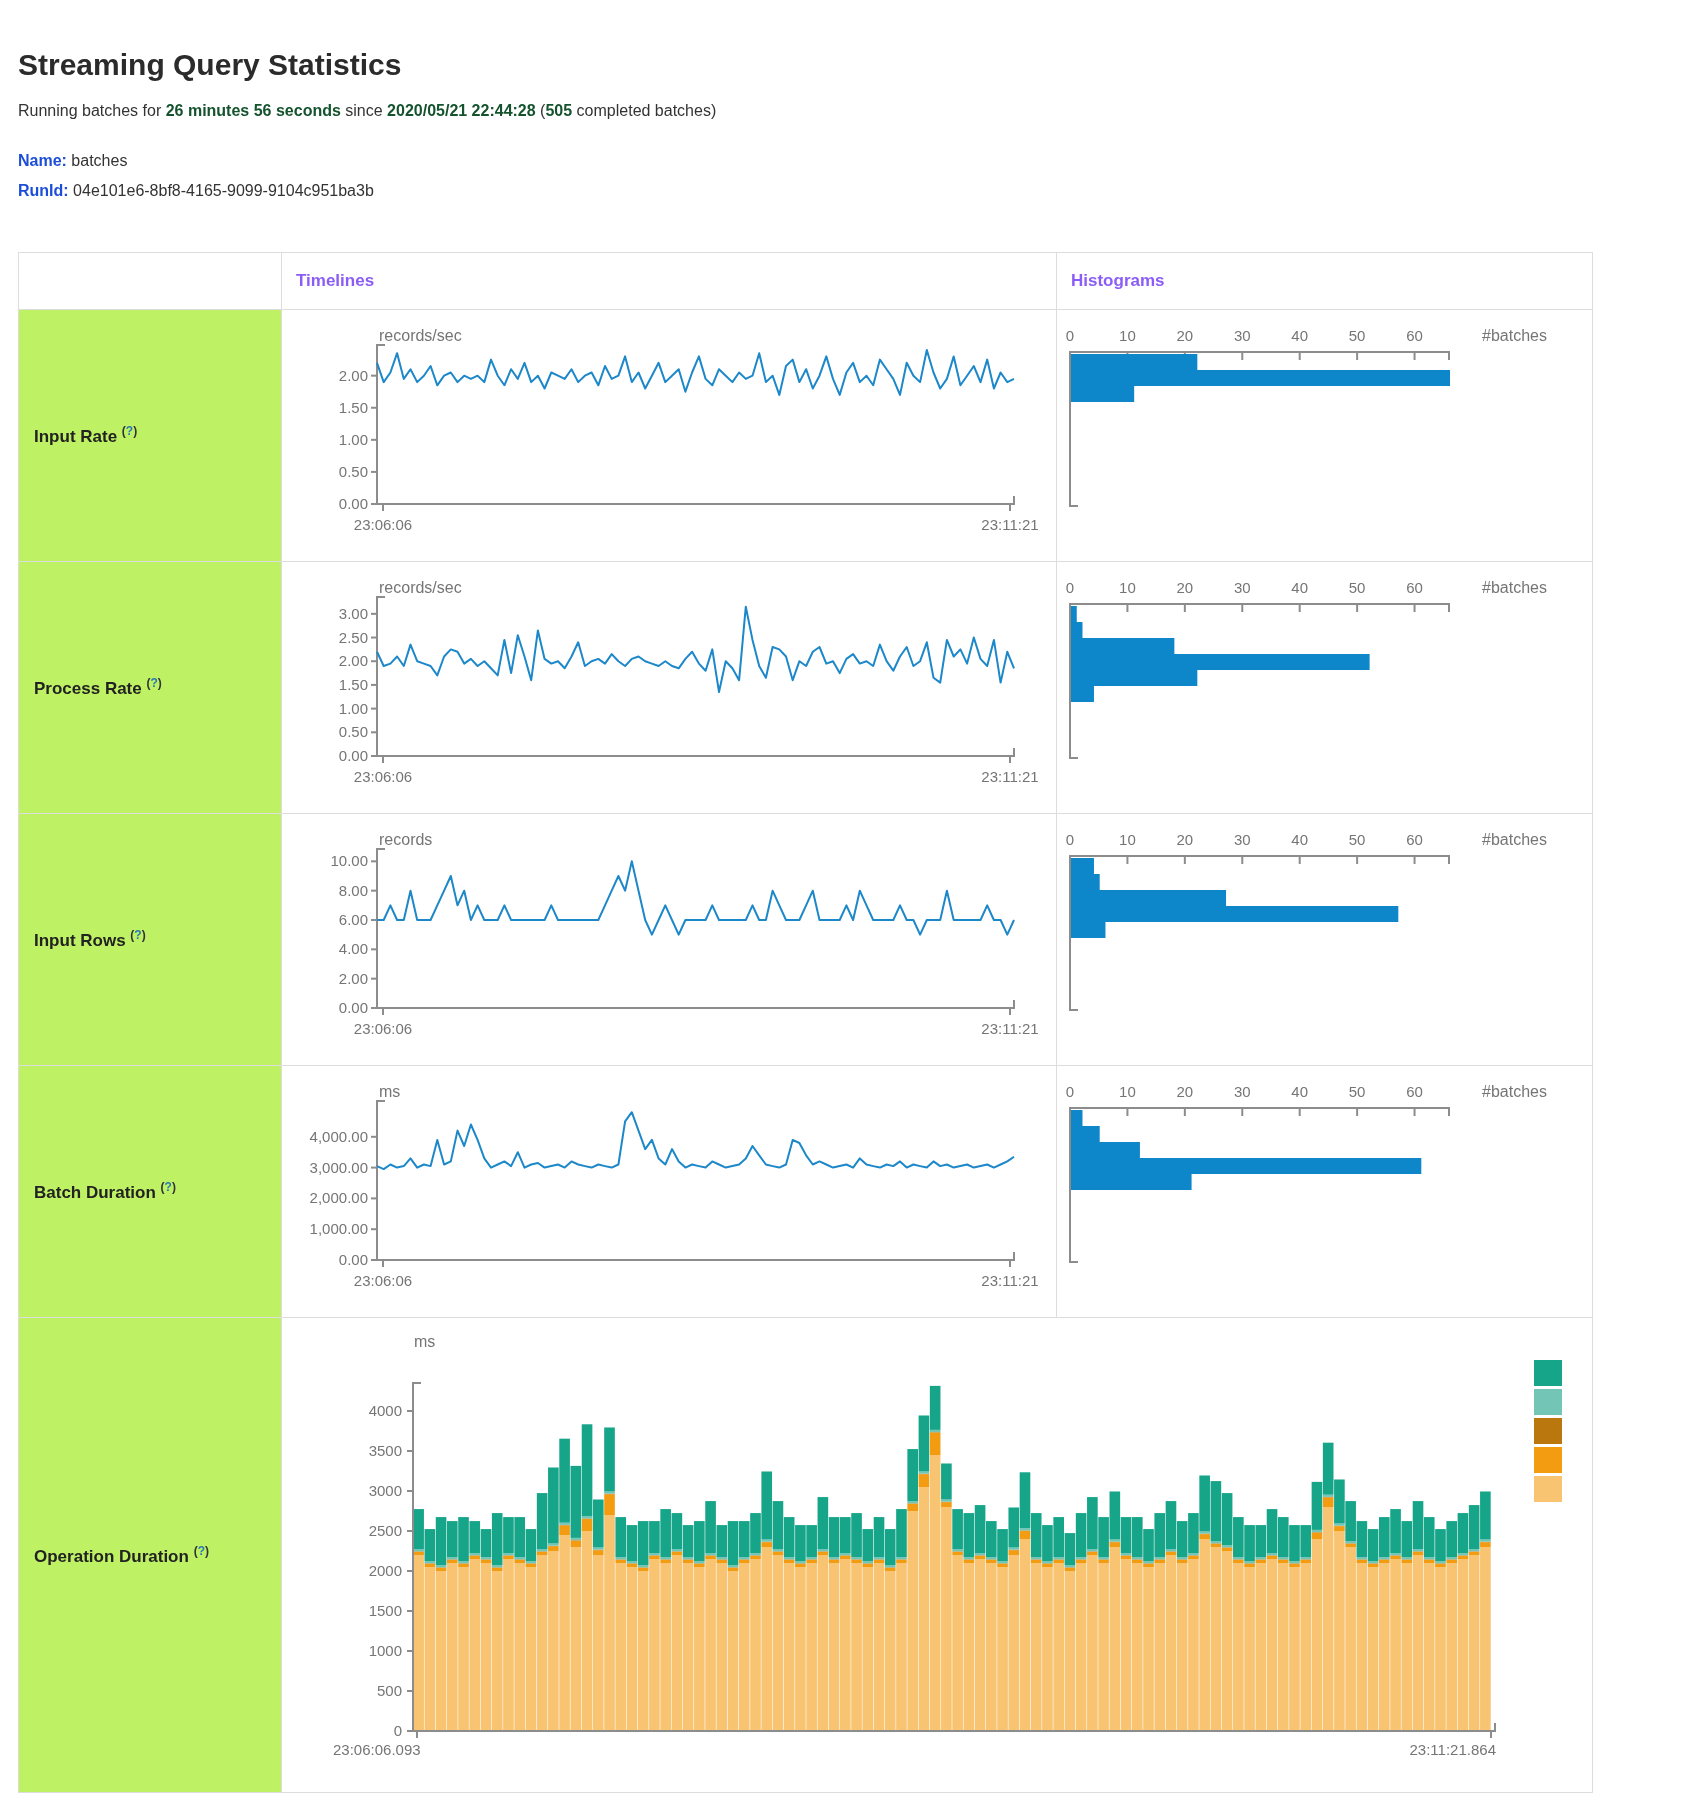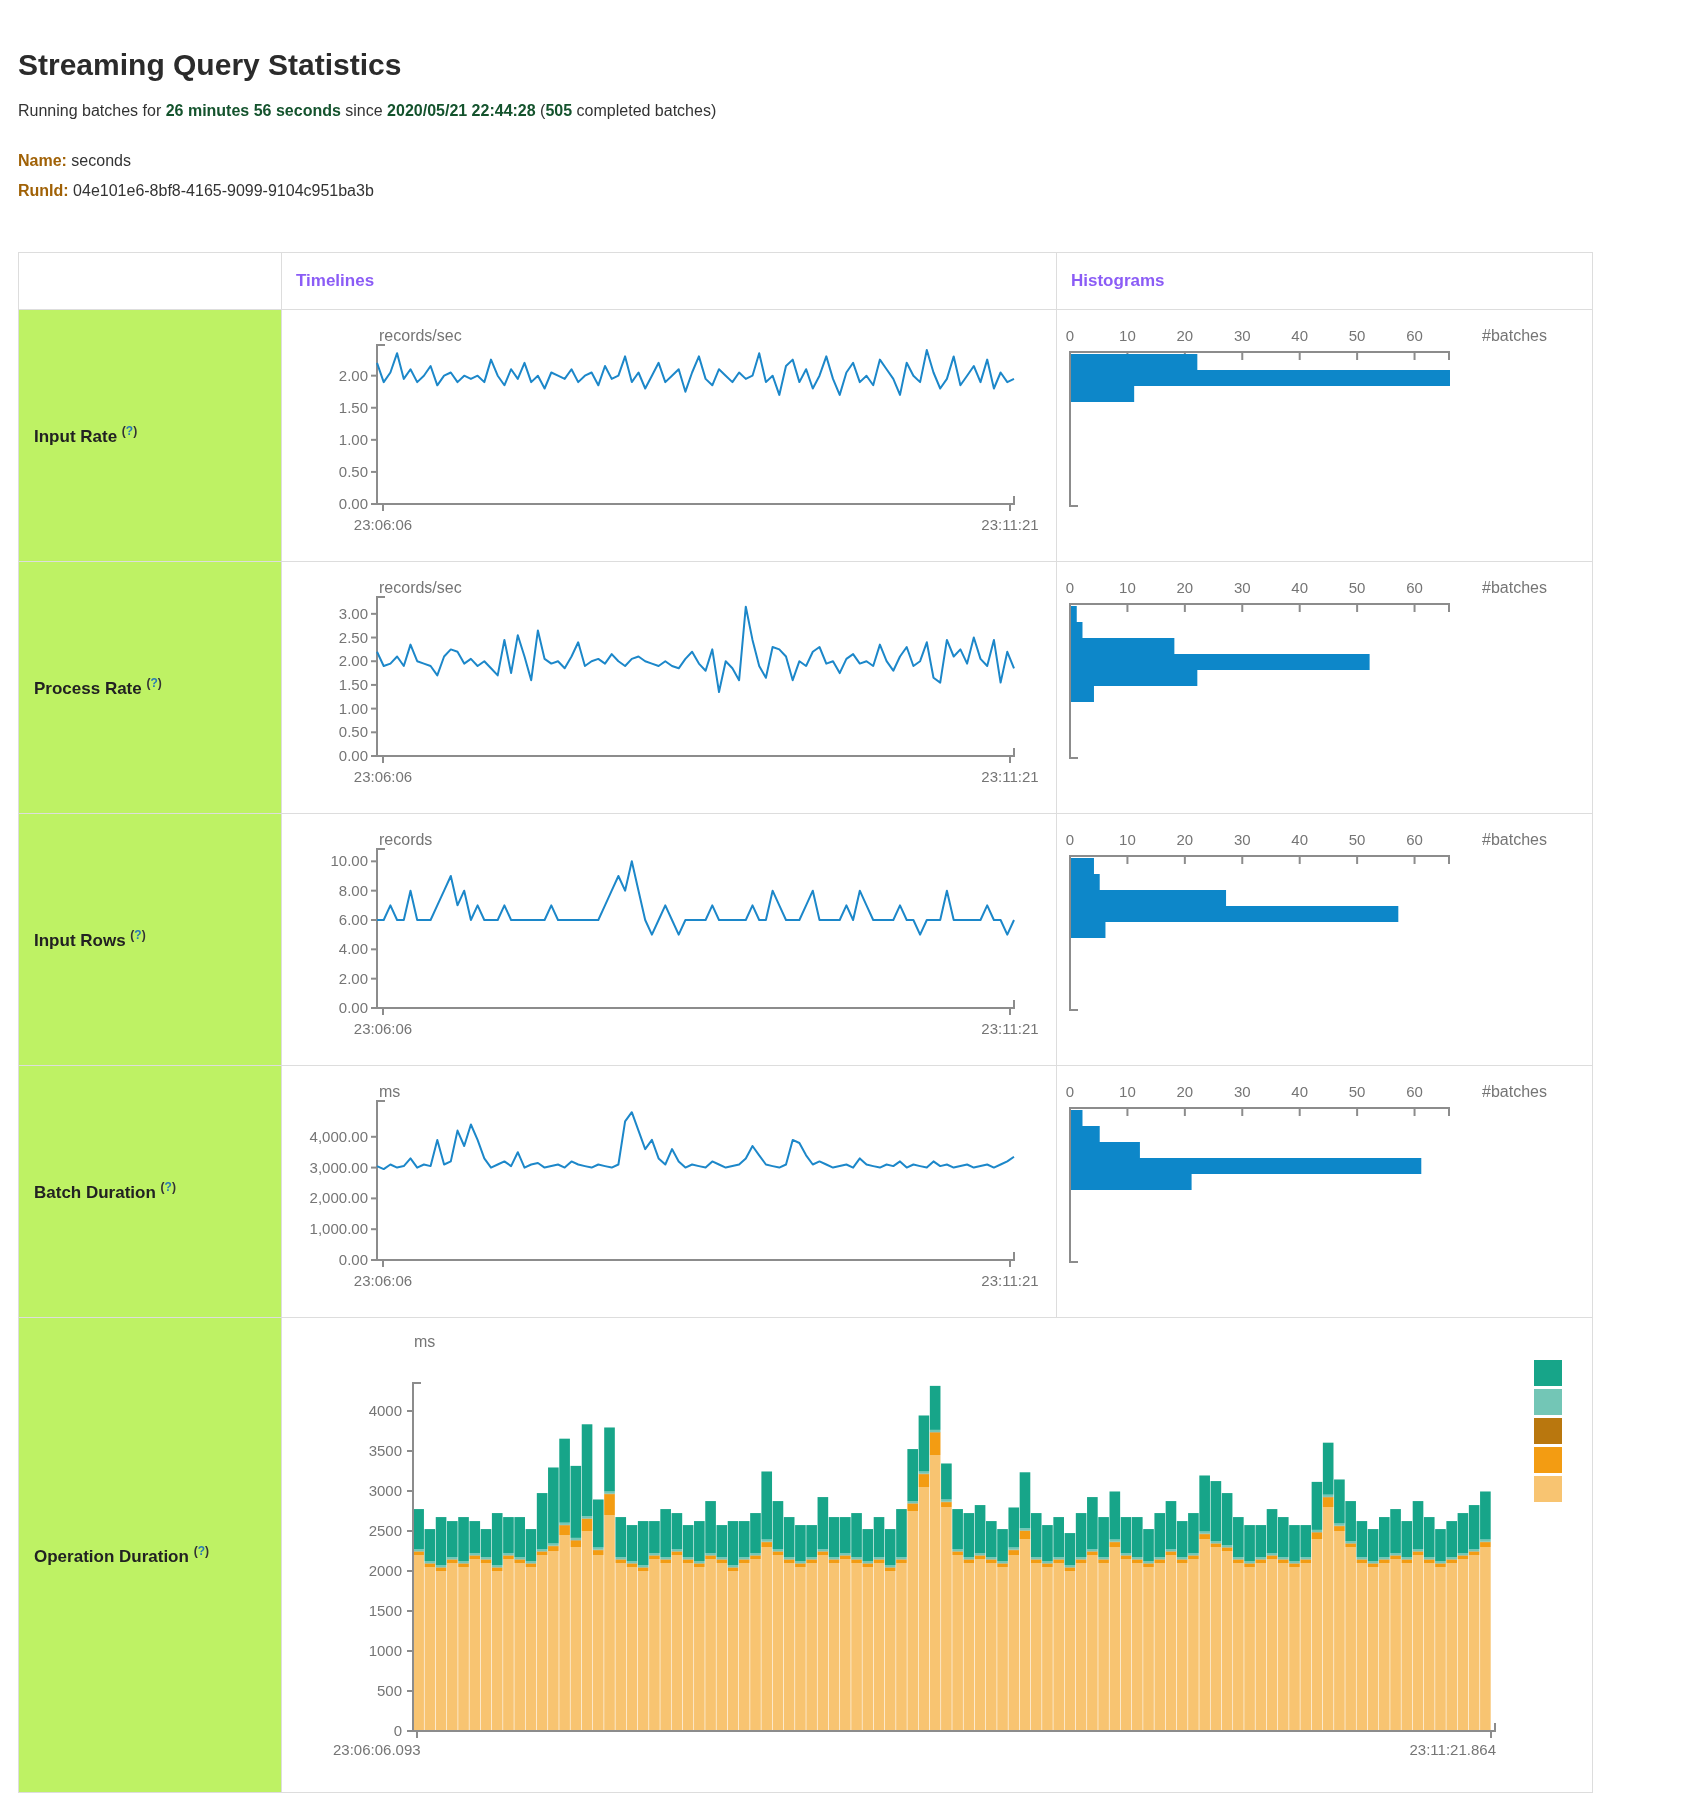--- a/index.html
+++ b/index.html
@@ -2,21 +2,21 @@
 <html><head>
 <meta charset="utf-8">
 <style>
   html,body{margin:0;padding:0;background:#fff;}
   body{width:1693px;font-family:"Liberation Sans",sans-serif;color:#333;}
   .page{padding:14px 0 20px 18px;margin-top:28px;}
   h1{font-size:30px;margin:6px 0 20px 0;color:#2b2b2b;font-weight:bold;}
   .subtitle{font-size:16px;margin:0;color:#333;}
   .subtitle b{color:#14532d;}
   .info{margin-top:26px;font-size:16px;line-height:30px;}
-  .info b{color:#a16207;}
+  .info b{color:#1d4ed8;}
   table.stats{border-collapse:collapse;table-layout:fixed;margin-top:46px;}
   table.stats th, table.stats td{border:1px solid #ddd;}
   th.colhead{text-align:left;padding-left:14px;font-size:17px;height:54px;color:#8b5cf6;background:#fff;font-weight:bold;vertical-align:middle;}
   td.label-cell{padding-left:15px;font-weight:bold;font-size:17px;vertical-align:middle;color:#222;background:#bef264;}
   td.chart-cell{padding:0;vertical-align:top;background:#fff;}
   sup.help{font-size:12px;font-weight:bold;}
   sup.help .paren{color:#333;}
   sup.help .q{color:#2878b5;cursor:pointer;}
   svg text{font-family:"Liberation Sans",sans-serif;}
   .chart{line-height:0;}
@@ -24,21 +24,21 @@
 </head>
 <body>
 
 <div class="page">
 
   <h1>Streaming Query Statistics</h1>
 
   <p class="subtitle"><span>Running batches for </span><b>26 minutes 56 seconds</b><span> since </span><b>2020/05/21 22:44:28</b><span> (</span><b>505</b><span> completed batches)</span></p>
 
   <div class="info">
-    <div><b>Name:</b><span> seconds</span></div>
+    <div><b>Name:</b><span> batches</span></div>
     <div><b>RunId:</b><span> 04e101e6-8bf8-4165-9099-9104c951ba3b</span></div>
   </div>
 
   <table class="stats">
     <colgroup>
         <col style="width:263px">
         <col style="width:774px">
         <col style="width:535px">
       </colgroup>
     <tbody>

